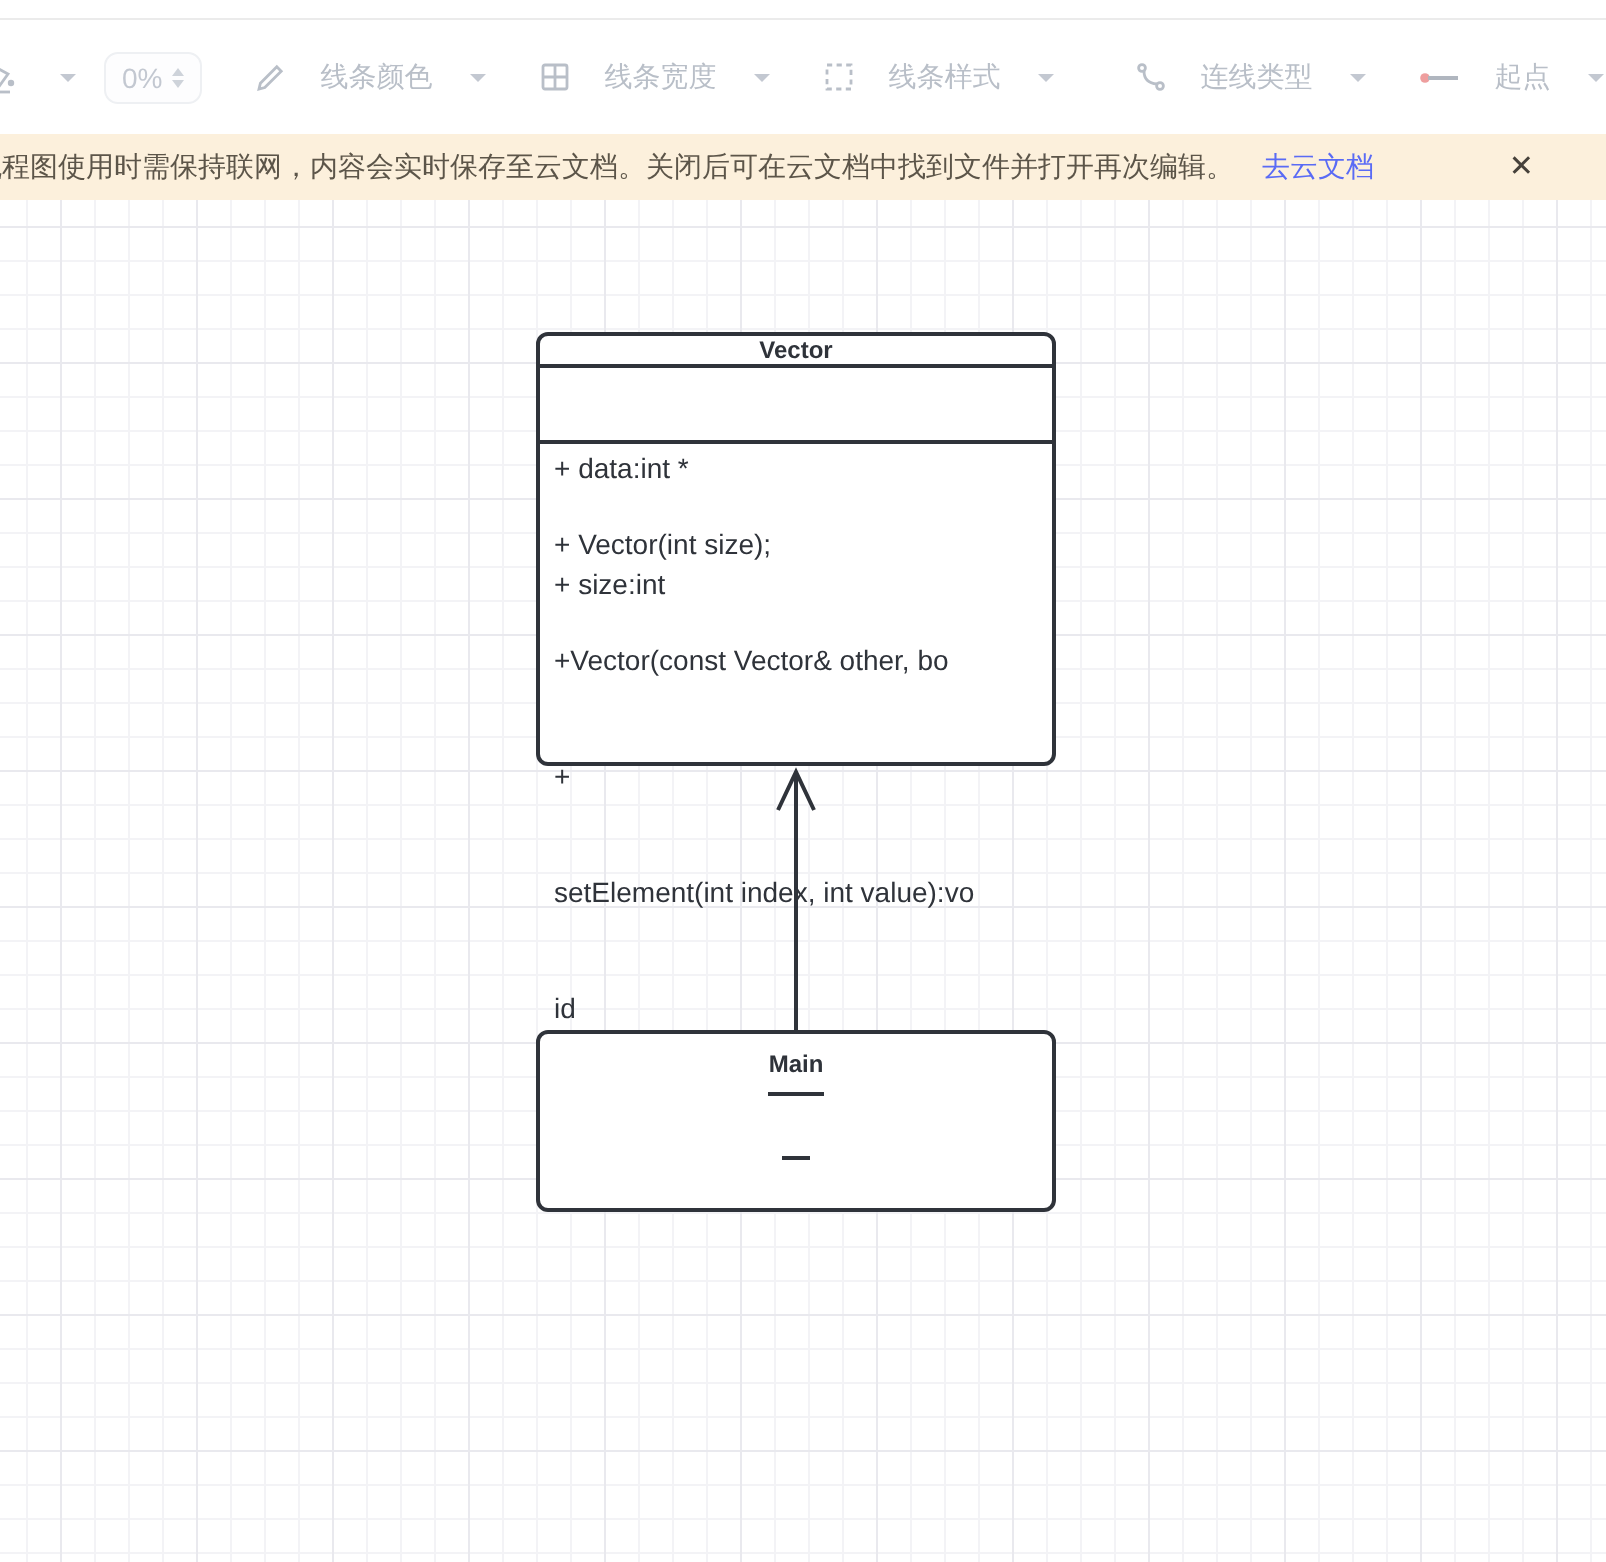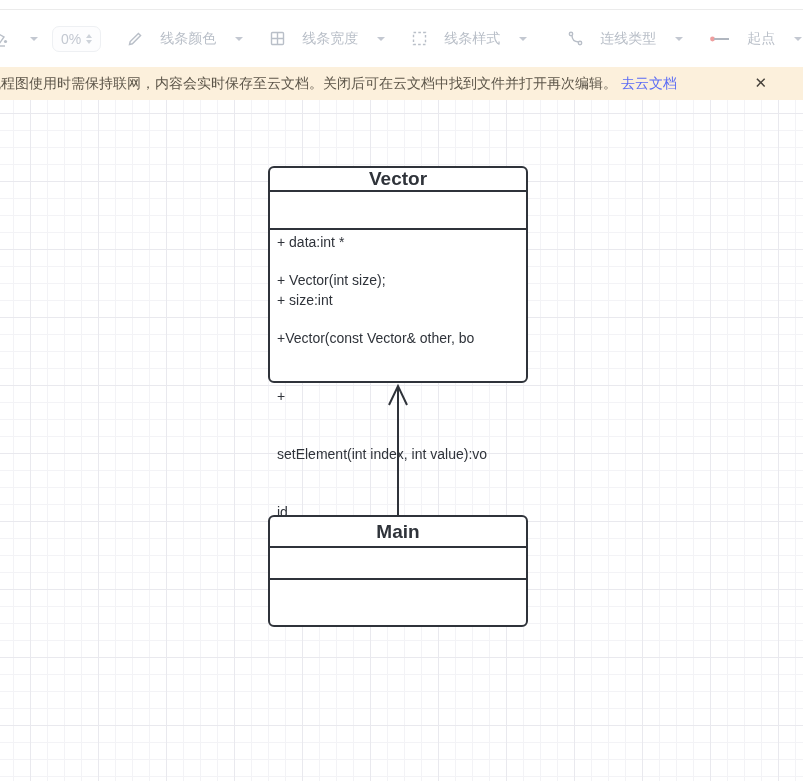--- a/index.html
+++ b/index.html
@@ -28,50 +28,50 @@
   .step-up { width:0;height:0;border-left:3.5px solid transparent;border-right:3.5px solid transparent;border-bottom:4px solid #ced3da;}
   .step-down { width:0;height:0;border-left:3.5px solid transparent;border-right:3.5px solid transparent;border-top:4px solid #ced3da;}
   svg.tbi { stroke:#b9bfc8; fill:none; stroke-width:1.4; }
 
   
   .banner {
     position:relative; height:33px; background:#fcf0dc; display:flex; align-items:center;
     font-size:14px; color:#5c5549; overflow:hidden;
   }
   .banner-msg { margin-left:-13px; white-space:nowrap; }
-  .banner-link { color:#5a6bf5; text-decoration:none; margin-left:4px; white-space:nowrap; cursor:pointer; }
+  .banner-link { color:#5a6bf5; text-decoration:none; margin-left:14px; white-space:nowrap; cursor:pointer; }
   .banner-close { position:absolute; right:36px; top:7px; color:#46413a; font-size:15px; cursor:pointer; }
 
   
   .canvas {
     position:relative; width:803px; height:681px; background-color:#fff;
     background-image:
       linear-gradient(#e9e9ee 1px, transparent 1px),
       linear-gradient(90deg, #e9e9ee 1px, transparent 1px),
       linear-gradient(#f3f3f6 1px, transparent 1px),
       linear-gradient(90deg, #f3f3f6 1px, transparent 1px);
     background-size: 68px 68px, 68px 68px, 17px 17px, 17px 17px;
     background-position: 0 13px, 30px 0, 0 13px, 13px 0;
   }
 
   
   .uml {
     position:absolute; left:268px; width:260px; background:#fff;
     border:2px solid #2f333a; border-radius:6px; display:flex; flex-direction:column;
     color:#2f333a; font-size:14px;
   }
-  .uml-title { font-weight:bold; text-align:center; font-size:19px; display:flex;
+  .uml-title { font-weight:bold; text-align:center; font-size:12px; display:flex;
                align-items:center; justify-content:center; border-bottom:2px solid #2f333a; }
   .uml-sec { border-bottom:2px solid #2f333a; padding:1px 7px 0 7px; line-height:18px; }
   .uml-sec:last-child { border-bottom:none; flex:1;border-radius:14px; }
   .uml-line { white-space:pre;margin-top:40px; }
   .vector-box { top:66px; height:217px; }
   .vector-box .uml-title { height:31px; }
   .vector-box .attrs { height:38px; }
-  .main-box { top:415px; height:112px; }
+  .main-box { top:415px; height:91px;align-items:center; }
   .main-box .uml-title { height:31px; }
   .main-box .attrs { height:32px; }
 
   .connector-svg { position:absolute; left:0; top:0; pointer-events:none; }
   .connector-svg * { pointer-events:stroke; }
 </style>
 </head>
 <body>
 
 <div class="app">

